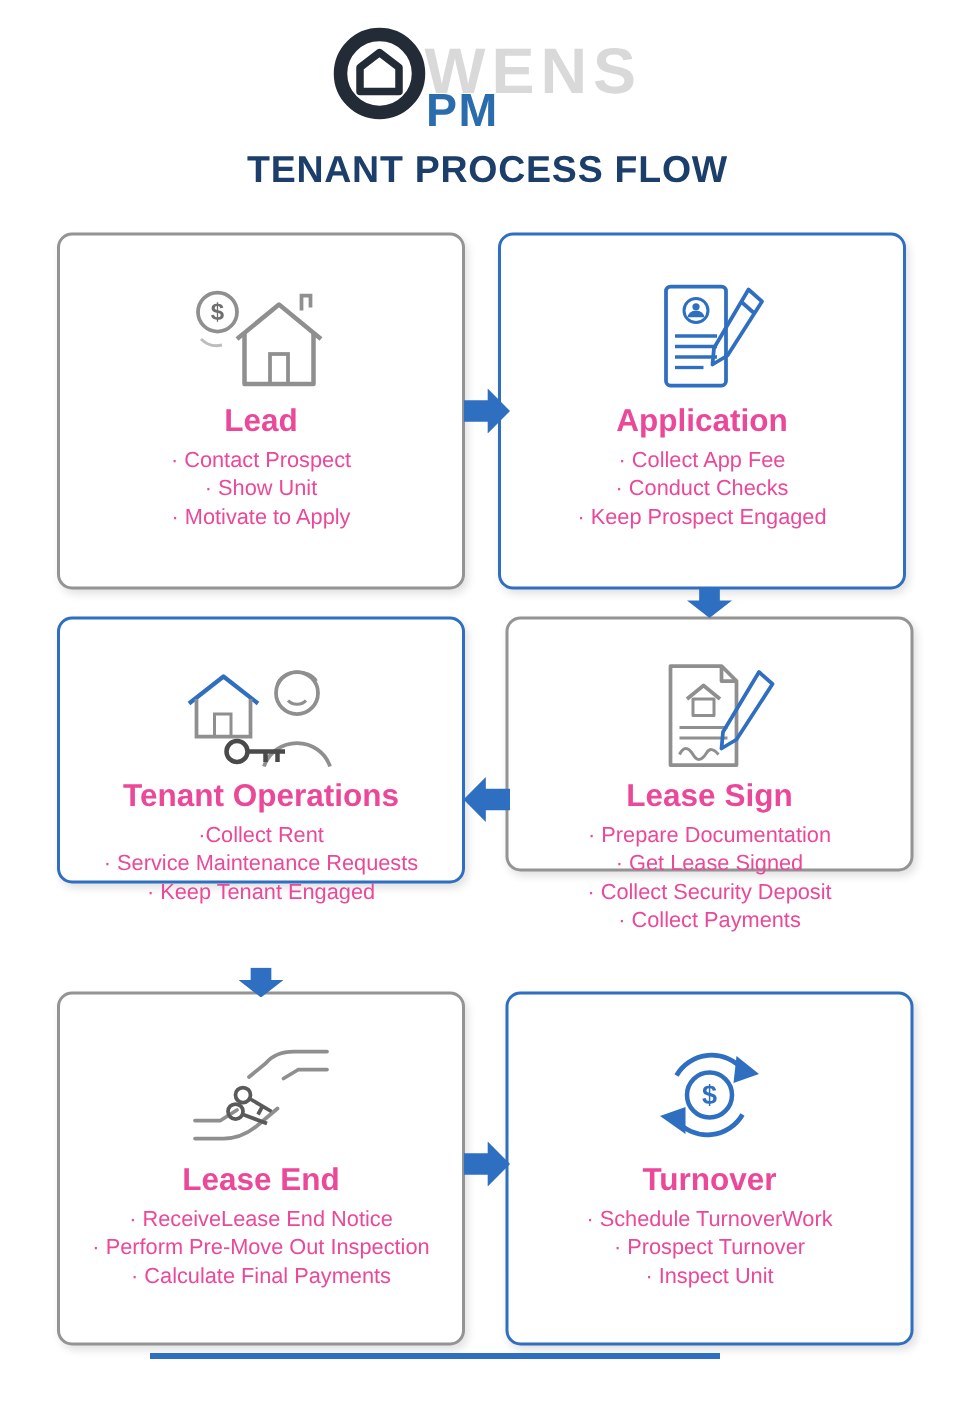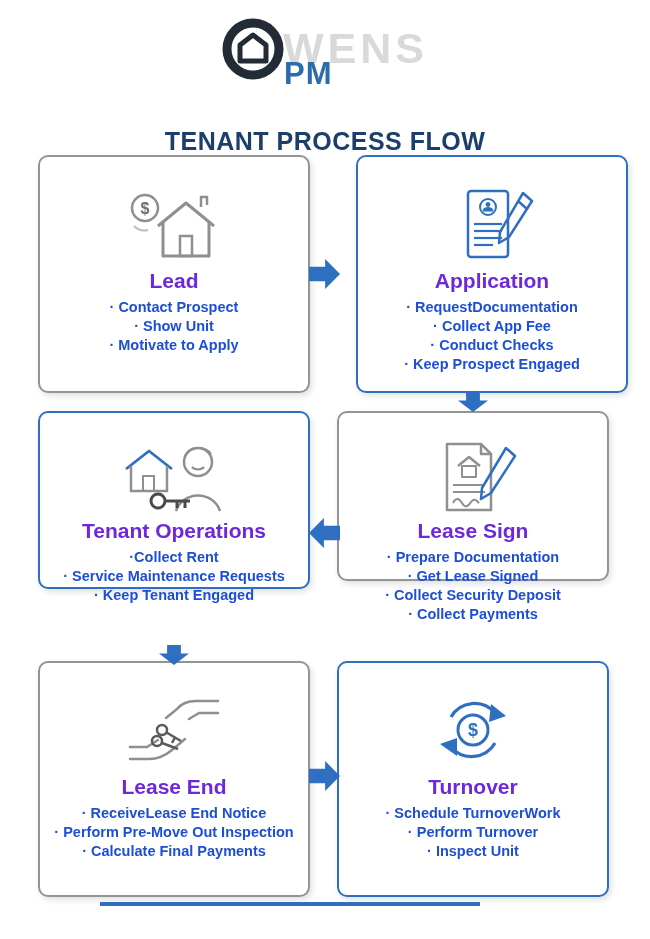--- a/index.html
+++ b/index.html
@@ -28,46 +28,45 @@
   .brand-initials {
     position: absolute; left: 284px; top: 56px;
     font-size: 31px; font-weight: 800; letter-spacing: 1px;
     color: #2b6cad;
   }
   .page-title {
     position: absolute; left: 0; top: 99px; width: 650px;
     text-align: center;
     font-size: 25px; font-weight: 800; letter-spacing: 0.5px;
     color: #1c3e6b;
-    margin-top: 28px;
   }
 
   
   .box {
     position: absolute;
     width: 272px;
     background: #ffffff;
     border-radius: 10px;
     border: 2px solid #949494;
     box-shadow: 2px 3px 6px rgba(0,0,0,0.12);
     display: flex; flex-direction: column; align-items: center;
     padding-top: 26px;
     text-align: center;
   }
   .box.blue { border-color: #2f6fc1; }
   .box .icon {
     height: 82px; display: flex; align-items: center; justify-content: center;
     margin-bottom: 4px;
   }
   .box h2 {
-    font-size: 21px; font-weight: 700; color: #6d28d9; margin-bottom: 5px;
+    font-size: 21px; font-weight: 700; color: #ec4899; margin-bottom: 5px;
   }
   .box ul { list-style: none; }
   .box li {
-    font-size: 14.5px; line-height: 1.32; color: #1d4ed8; font-weight: bold;
+    font-size: 14.5px; line-height: 1.32; color: #ec4899;
   }
 
   
   .arrow { position: absolute; background: #2f6fc1; }
   .arrow.right {
     width: 31px; height: 30px;
     clip-path: polygon(0 26%, 52% 26%, 52% 0, 100% 50%, 52% 100%, 52% 74%, 0 74%);
   }
   .arrow.left {
     width: 31px; height: 30px;
@@ -116,42 +115,41 @@
       </svg>
     </div>
     <h2>Lead</h2>
     <ul>
       <li>· Contact Prospect</li>
       <li>· Show Unit</li>
       <li>· Motivate to Apply</li>
     </ul>
   </section>
 
-  <section class="box blue" style="left:356px; top:155px; height:238px">
+  <section class="box blue" style="left:332px; top:155px; height:238px">
     <div class="icon">
       <svg width="92" height="76" viewBox="0 0 92 76">
         <rect x="22" y="5" width="40" height="66" rx="3" fill="none" stroke="#2f6fc1" stroke-width="2.5"></rect>
         <circle cx="42" cy="21" r="8" fill="none" stroke="#2f6fc1" stroke-width="2"></circle>
         <circle cx="42" cy="18.5" r="2.4" fill="#2f6fc1"></circle>
         <path d="M36.5 25.5 a5.5 4.5 0 0 1 11 0 z" fill="#2f6fc1"></path>
         <g stroke="#2f6fc1" stroke-width="2.2">
           <line x1="28" y1="38" x2="56" y2="38"></line>
           <line x1="28" y1="45" x2="56" y2="45"></line>
           <line x1="28" y1="52" x2="56" y2="52"></line>
           <line x1="28" y1="59" x2="47" y2="59"></line>
         </g>
         <g fill="none" stroke="#2f6fc1" stroke-width="2.5" stroke-linejoin="round">
           <path d="M77 7 l9 8 -23 36 -10 6 1 -11 z"></path>
           <line x1="72" y1="15" x2="81" y2="23"></line>
         </g>
       </svg>
     </div>
     <h2>Application</h2>
     <ul>
-      <li>· RequestDocumentation</li>
       <li>· Collect App Fee</li>
       <li>· Conduct Checks</li>
       <li>· Keep Prospect Engaged</li>
     </ul>
   </section>
 
   <section class="box blue" style="left:38px; top:411px; height:178px">
     <div class="icon">
       <svg width="112" height="76" viewBox="0 0 112 76">
         <path d="M8 30 L31 12 L54 30" fill="none" stroke="#2f6fc1" stroke-width="2.8" stroke-linejoin="round"></path>
@@ -236,21 +234,21 @@
         <text x="42" y="45" text-anchor="middle" font-size="18" font-weight="bold" fill="#2f6fc1" font-family="Liberation Sans, sans-serif">$</text>
         <path d="M20 26 A27 27 0 0 1 64 22" fill="none" stroke="#2f6fc1" stroke-width="3.2"></path>
         <polygon points="60,13 75,25 58,31" fill="#2f6fc1"></polygon>
         <path d="M64 52 A27 27 0 0 1 20 56" fill="none" stroke="#2f6fc1" stroke-width="3.2"></path>
         <polygon points="26,65 9,53 26,47" fill="#2f6fc1"></polygon>
       </svg>
     </div>
     <h2>Turnover</h2>
     <ul>
       <li>· Schedule TurnoverWork</li>
-      <li>· Perform Turnover</li>
+      <li>· Prospect Turnover</li>
       <li>· Inspect Unit</li>
     </ul>
   </section>
 
   <div class="arrow right" style="left:309px; top:259px;"></div>
   <div class="arrow down" style="left:458px; top:392px;"></div>
   <div class="arrow left" style="left:309px; top:518px;"></div>
   <div class="arrow down" style="left:159px; top:645px;"></div>
   <div class="arrow right" style="left:309px; top:761px;"></div>
 

